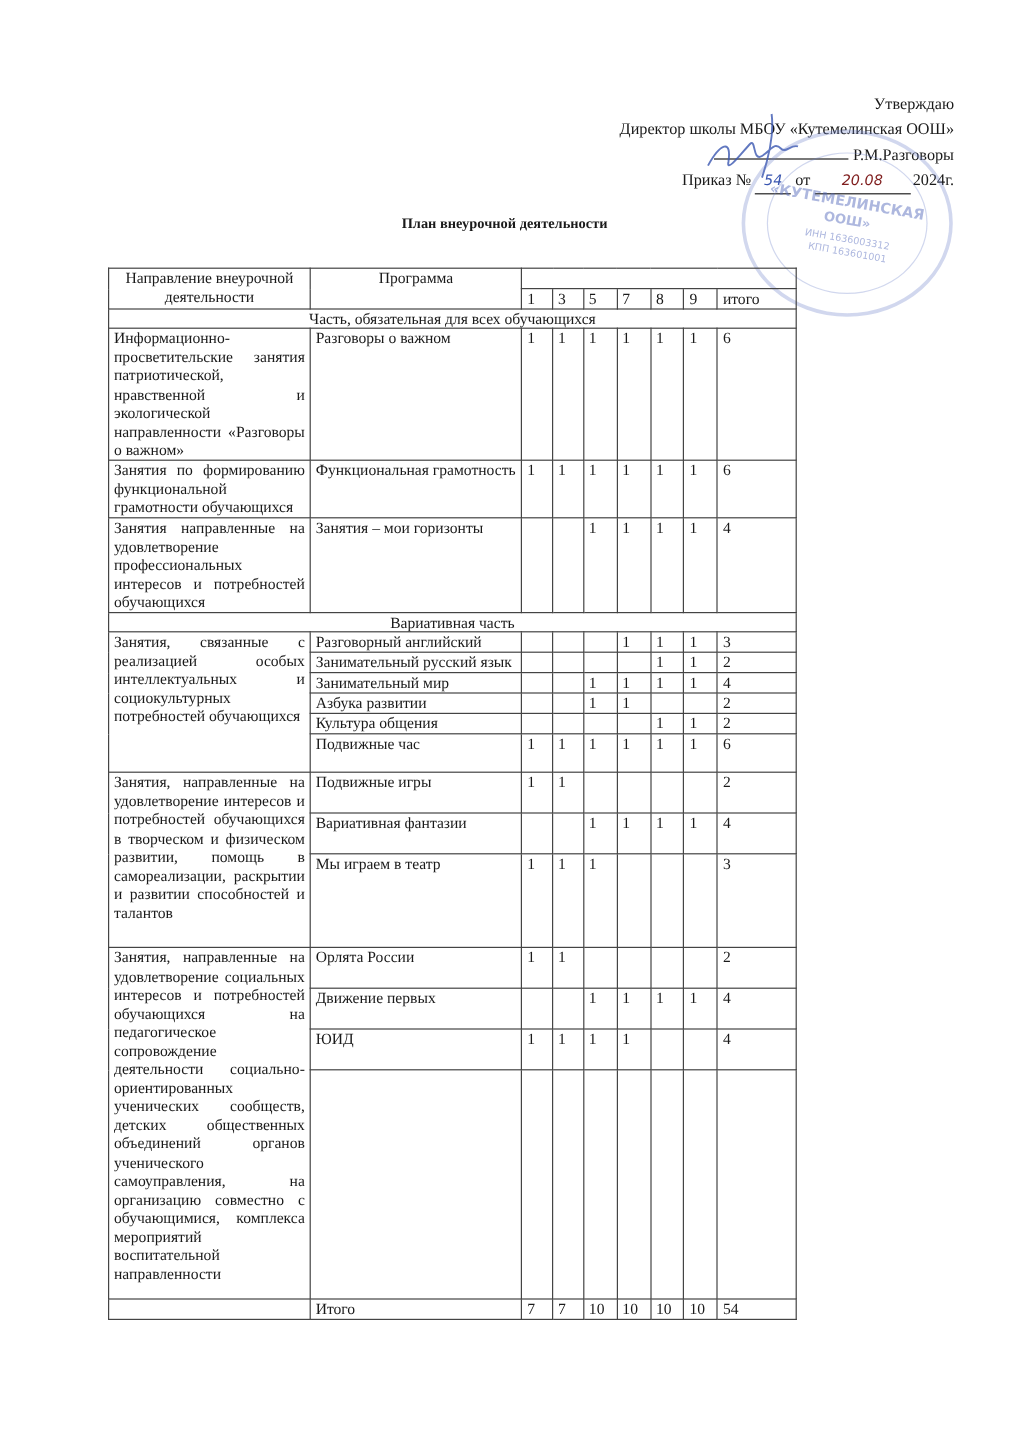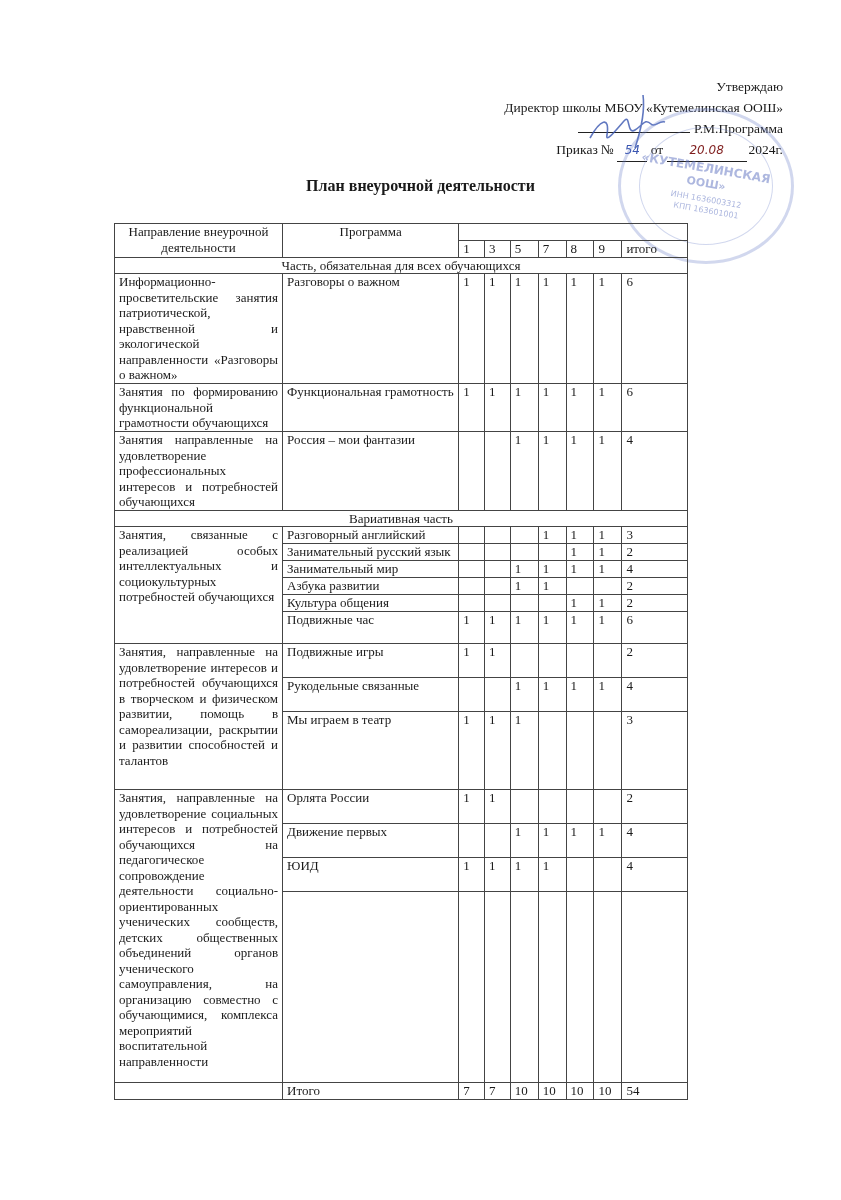--- a/index.html
+++ b/index.html
@@ -1,55 +1,55 @@
 <!DOCTYPE html>
 <html><head>
 <meta charset="utf-8">
 <style>
   html, body { margin: 0; padding: 0; }
   body {
     width: 841px; height: 1200px; background: #ffffff; position: relative; overflow: hidden;
     font-family: "Liberation Serif", "DejaVu Serif", serif; color: #1a1a1a;
   }
-  .approval { position: absolute; right: 58px; top: 76px; text-align: right; font-size: 13.5px; line-height: 21px; }
+  .approval { position: absolute; right: 46px; top: 76px; text-align: right; font-size: 13.5px; line-height: 21px; }
   .approval .line { white-space: nowrap; }
   .sign-line { display: inline-block; width: 112px; border-bottom: 1px solid #222; height: 14px; vertical-align: baseline; margin-right: 4px; }
   .num-line { display: inline-block; width: 30px; border-bottom: 1px solid #222; text-align: center; font-style: italic; color: #3a56b0; font-family: "DejaVu Sans", sans-serif; font-size: 12px; }
   .date-line { display: inline-block; width: 80px; border-bottom: 1px solid #222; text-align: center; font-style: italic; color: #7f1d1d; font-family: "DejaVu Sans", sans-serif; font-size: 12px; margin-right: 2px; }
   .stamp {
     position: absolute; left: 618px; top: 108px; width: 170px; height: 150px; border-radius: 50%;
     border: 3px solid rgba(110,130,200,0.35); opacity: 0.9; pointer-events: none;
   }
   .stamp .inner { position: absolute; left: 18px; top: 16px; right: 18px; bottom: 16px; border-radius: 50%; border: 1.5px solid rgba(110,130,200,0.35); }
   .stamp .txt { position: absolute; left: 0; right: 0; text-align: center; color: rgba(90,110,190,0.55); font-family: "DejaVu Sans", sans-serif; font-weight: bold; transform: rotate(10deg); }
   .stamp .t1 { top: 50px; font-size: 12px; }
   .stamp .t2 { top: 66px; font-size: 11px; }
   .stamp .t3 { top: 84px; font-size: 8px; font-weight: normal; }
   .stamp .t4 { top: 95px; font-size: 8px; font-weight: normal; }
   .signature { position: absolute; left: 585px; top: 90px; width: 100px; height: 60px; pointer-events: none; }
-  .title { position: absolute; left: 0; right: 0; top: 175px; text-align: center; font-weight: bold; font-size: 16px; line-height: 22px; }
+  .title { position: absolute; left: 0; right: 0; top: 175px; text-align: center; font-weight: bold; font-size: 12px; line-height: 22px; }
   table.plan {
-    position: absolute; left: 114px; top: 223px; width: 574px; border-collapse: collapse; font-size: 13px; line-height: 15.5px;
+    position: absolute; left: 90px; top: 223px; width: 574px; border-collapse: collapse; font-size: 13px; line-height: 15.5px;
   }
   table.plan td { border: 1px solid #444; padding: 0 4px; vertical-align: top; }
   td.dir { width: 186px; text-align: justify; text-align-last: left; }
   td.prog { width: 205px; }
   td.g { width: 22px; }
   td.tot { width: 70px; }
   td.center { text-align: center; }
   .hdr td { vertical-align: top; }
   .section td { text-align: center; }
 </style>
 </head>
 <body>
 
 <div class="approval">
   <div class="line">Утверждаю</div>
   <div class="line">Директор школы МБОУ «Кутемелинская ООШ»</div>
-  <div class="line"><span class="sign-line"></span><span>Р.М.Программа</span></div>
+  <div class="line"><span class="sign-line"></span><span>Р.М.Разговоры</span></div>
   <div class="line">
     <span>Приказ №</span>
     <span class="num-line">54</span>
     <span>от</span>
     <span class="date-line">20.08</span><span>2024г.</span>
   </div>
 </div>
 
 <svg class="signature" viewBox="0 0 100 60">
   <path d="M5,48 C15,30 25,25 22,45 C20,55 35,35 40,30 C45,25 42,45 50,40 C58,35 60,28 66,34 C70,38 74,30 80,32 M58,5 C60,20 56,40 50,58" fill="none" stroke="#3a56b0" stroke-width="1.6" opacity="0.8"></path>
@@ -103,21 +103,21 @@
         <td class="g">1</td>
         <td class="g">1</td>
         <td class="g">1</td>
         <td class="g">1</td>
         <td class="g">1</td>
         <td class="g">1</td>
         <td class="tot">6</td>
       </tr>
       <tr>
         <td class="dir" rowspan="1">Занятия направленные на удовлетворение профессиональных интересов и потребностей обучающихся</td>
-        <td class="prog" style="height: 77px;">Россия – мои фантазии</td>
+        <td class="prog" style="height: 77px;">Занятия – мои горизонты</td>
         <td class="g"></td>
         <td class="g"></td>
         <td class="g">1</td>
         <td class="g">1</td>
         <td class="g">1</td>
         <td class="g">1</td>
         <td class="tot">4</td>
       </tr>
       <tr class="section">
         <td colspan="9" style="height: 15px;">Вариативная часть</td>
@@ -188,21 +188,21 @@
         <td class="prog" style="height: 33px;">Подвижные игры</td>
         <td class="g">1</td>
         <td class="g">1</td>
         <td class="g"></td>
         <td class="g"></td>
         <td class="g"></td>
         <td class="g"></td>
         <td class="tot">2</td>
       </tr>
       <tr>
-        <td class="prog" style="height: 33px;">Рукодельные связанные</td>
+        <td class="prog" style="height: 33px;">Вариативная фантазии</td>
         <td class="g"></td>
         <td class="g"></td>
         <td class="g">1</td>
         <td class="g">1</td>
         <td class="g">1</td>
         <td class="g">1</td>
         <td class="tot">4</td>
       </tr>
       <tr>
         <td class="prog" style="height: 77px;">Мы играем в театр</td>

